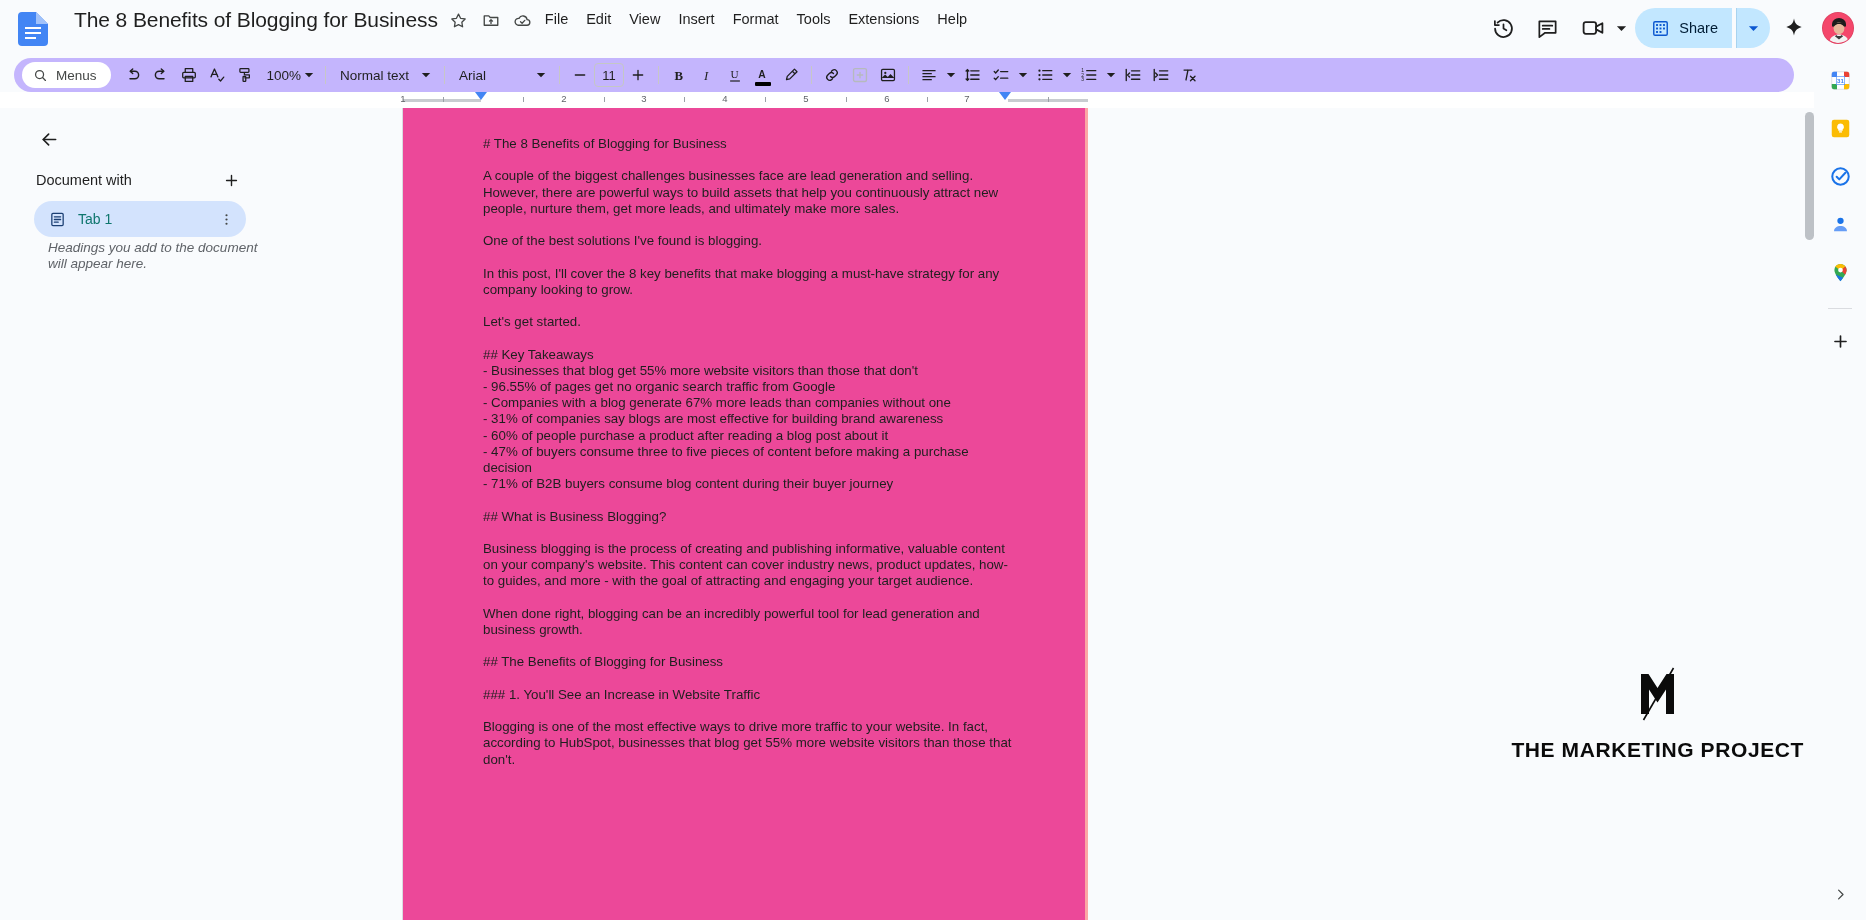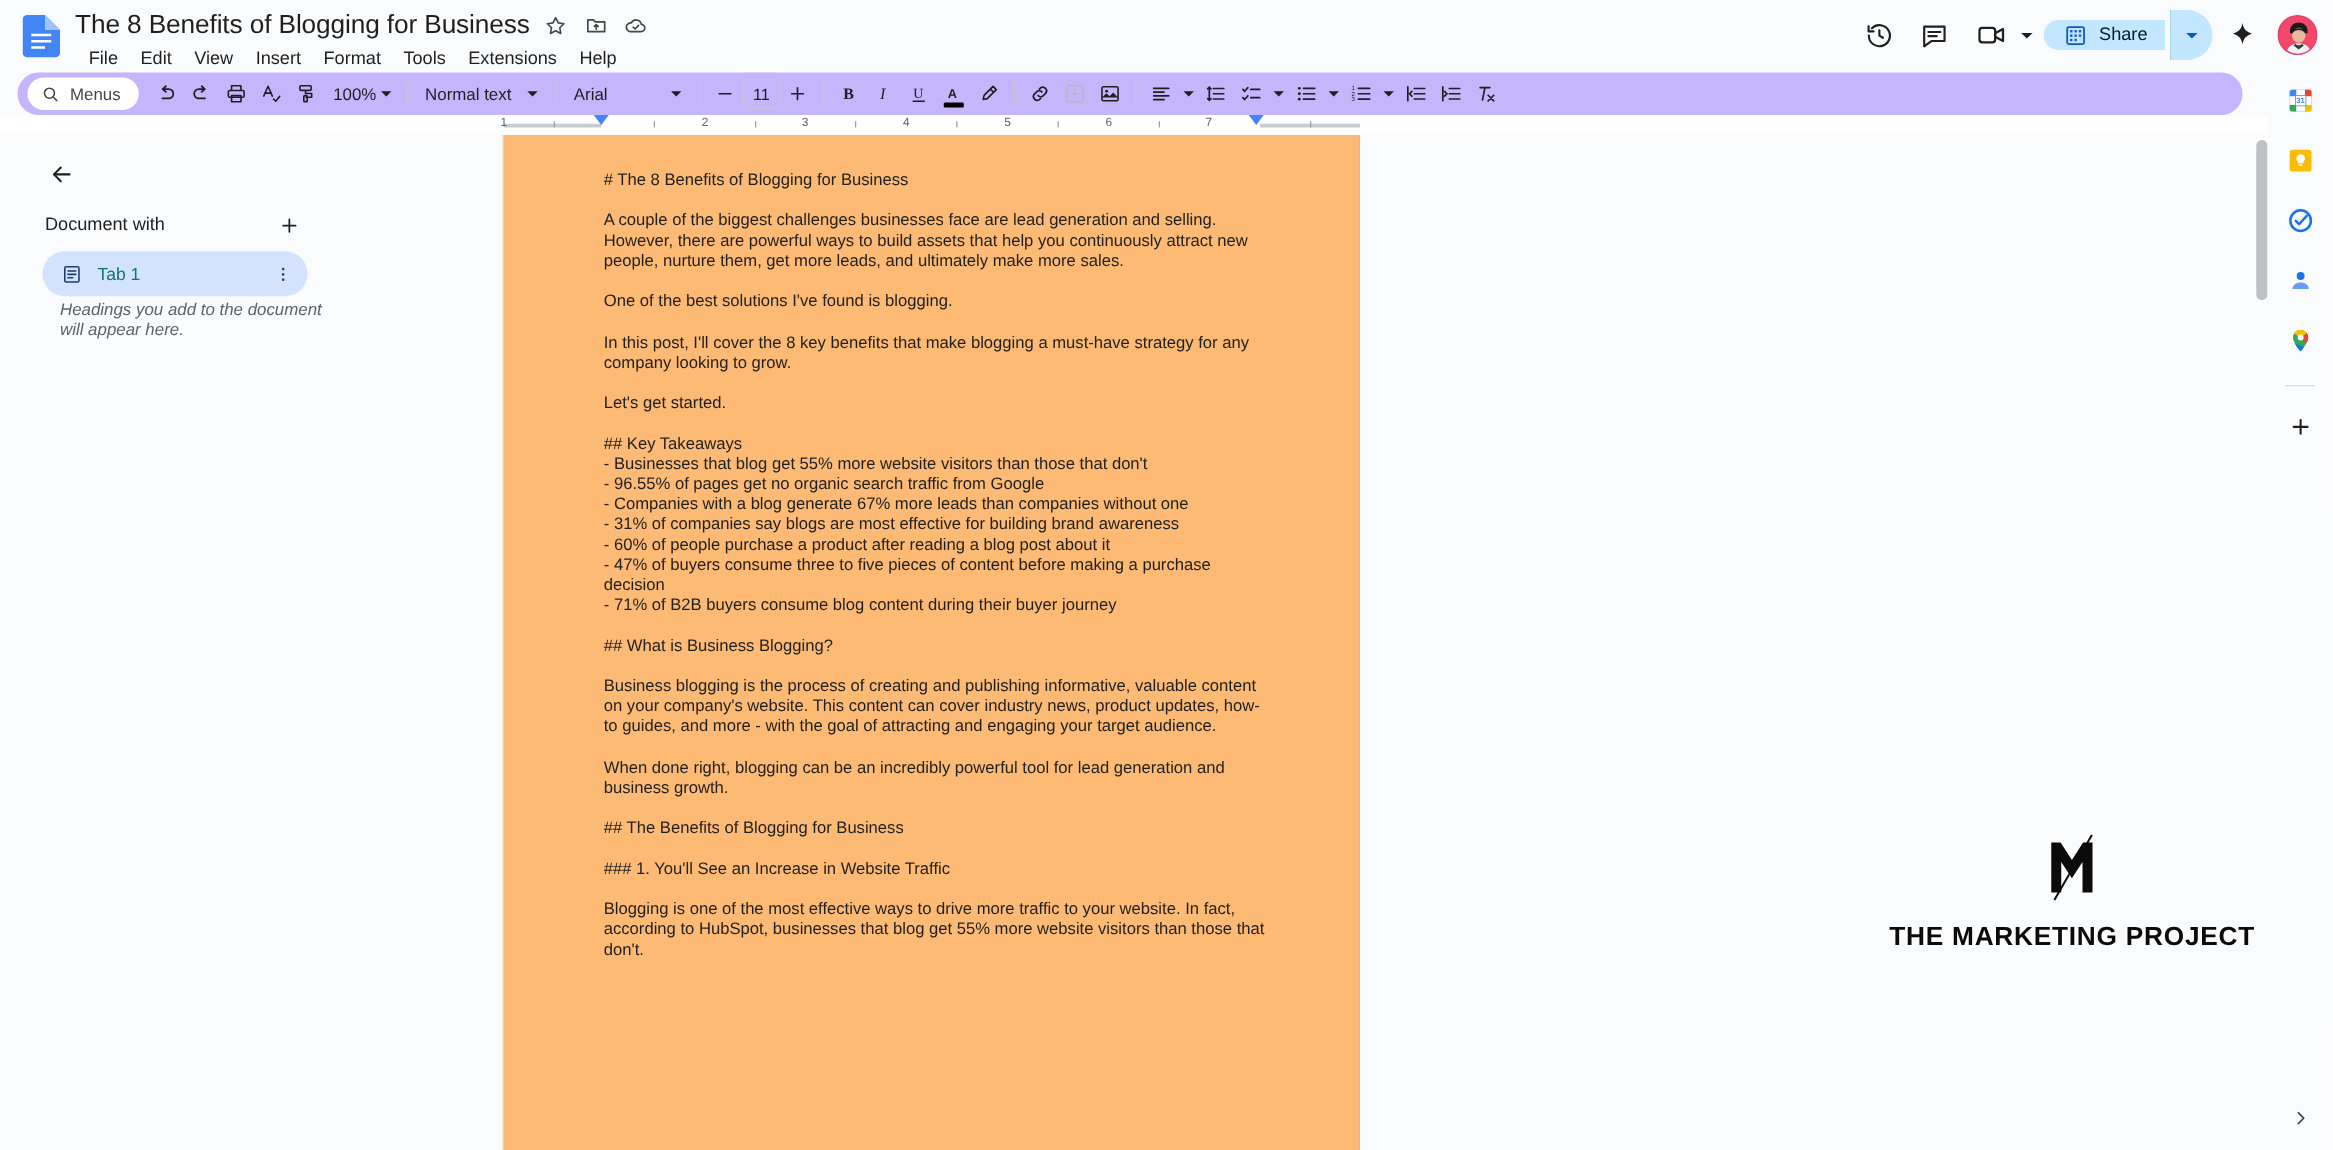--- a/index.html
+++ b/index.html
@@ -7,31 +7,31 @@
     width: 1866px; height: 920px;
     font-family: "Liberation Sans", sans-serif;
     background: #ffffff;
     overflow: hidden;
   }
   .app { position: relative; width: 1866px; height: 920px; background:#f9fbfd; }
 
   
   .header { position:absolute; top:0; left:0; width:1866px; height:56px; background:#f9fbfd; display:flex; align-items:flex-start; }
   .docs-logo { position:absolute; left:18px; top:12px; width:30px; height:34px; }
-  .title-block { position:absolute; left:60px; top:6px; display:flex; flex-direction:column; }
+  .title-block { position:absolute; left:74px; top:6px; display:flex; flex-direction:row; }
   .doc-title-row { display:flex; align-items:center; gap:10px; height:28px; }
   .doc-title { font-size:21px; color:#1f1f1f; letter-spacing:-0.1px; white-space:nowrap; }
   .title-icon { width:22px; height:22px; display:flex; align-items:center; justify-content:center; color:#444746; cursor:pointer; border-radius:50%; }
   .menubar { display:flex; gap:0px; margin-top:2px; margin-left:2px; }
   .menu-item { font-size:14.5px; color:#1f1f1f; padding:3px 9px; border-radius:4px; cursor:pointer; white-space:nowrap; }
 
   .header-right { position:absolute; right:12px; top:8px; display:flex; align-items:center; gap:4px; }
   .hicon { width:40px; height:40px; border-radius:50%; display:flex; align-items:center; justify-content:center; color:#1f1f1f; cursor:pointer; }
   .meet-group { display:flex; align-items:center; height:40px; padding:0 2px; border-radius:20px; cursor:pointer; }
-  .share-btn { display:flex; align-items:center; height:24px; background:#c2e7ff; border-radius:20px 0 0 20px; padding:0 14px 0 16px; gap:9px; cursor:pointer; }
+  .share-btn { display:flex; align-items:center; height:40px; background:#c2e7ff; border-radius:20px 0 0 20px; padding:0 14px 0 16px; gap:9px; cursor:pointer; }
   .share-label { font-size:14.5px; color:#001d35; font-weight:500; }
   .share-caret { display:flex; align-items:center; justify-content:center; width:34px; height:40px; background:#c2e7ff; border-radius:0 20px 20px 0; cursor:pointer; border-left:1px solid #a8d3ef; }
   .avatar { width:32px; height:32px; border-radius:50%; background:#f4476b; overflow:hidden; position:relative; cursor:pointer; margin-left:4px; border:1px solid rgba(0,0,0,.08); }
 
   
   .toolbar-wrap { position:absolute; top:56px; left:0; width:1866px; height:36px; background:#f9fbfd; }
   .toolbar { position:absolute; left:14px; top:2px; width:1780px; height:34px; background:#c4b5fd; border-radius:18px; display:flex; align-items:center; padding:0 8px;text-align:right; }
   .menus-pill { display:flex; align-items:center; gap:8px; background:#fff; height:26px; border-radius:14px; padding:0 14px 0 11px; margin-right:8px; cursor:pointer; }
   .menus-label { font-size:13.5px; color:#444746; }
   .tb { width:28px; height:28px; display:flex; align-items:center; justify-content:center; border-radius:4px; cursor:pointer; color:#1f1f1f; flex:none; }
@@ -67,21 +67,21 @@
   .tabs-head-label { font-size:14.5px; color:#1f1f1f; }
   .add-tab { width:26px; height:26px; border-radius:50%; display:flex; align-items:center; justify-content:center; cursor:pointer; color:#1f1f1f; }
   .tab-row { position:absolute; left:22px; top:93px; width:212px; height:36px; background:#d3e3fd; border-radius:18px; display:flex; align-items:center; padding:0 8px 0 14px; cursor:pointer; }
   .tab-icon { width:18px; height:18px; display:flex; align-items:center; justify-content:center; color:#1b3f73; flex:none; }
   .tab-name { font-size:14px; color:#0f766e; margin-left:12px; flex:1; }
   .tab-more { width:24px; height:24px; display:flex; align-items:center; justify-content:center; border-radius:50%; cursor:pointer; color:#444746; }
   .tabs-hint { position:absolute; left:36px; top:132px; width:215px; font-size:13.5px; line-height:1.15; color:#5f6368; font-style:italic; }
 
   
   .canvas { position:absolute; top:108px; left:402px; width:1464px; height:812px; background:#f9fbfd; overflow:hidden; }
-  .page { position:absolute; left:0px; top:0px; width:686px; height:812px; background:#fdba74; border-left:1px solid #dadce0; border-right:1px solid #fca5a5; }
+  .page { position:absolute; left:0px; top:0px; width:686px; height:812px; background:#ec4899; border-left:1px solid #dadce0; border-right:3px solid #fca5a5; }
   .doc-body { position:absolute; left:80px; top:28px; width:530px; }
   .p { font-size:13.3px; line-height:16.2px; color:#1f1f1f; white-space:pre-wrap; }
   .blank { height:16.2px; }
 
   
   .scrollbar { position:absolute; top:112px; right:52px; width:9px; height:800px; }
   .scroll-thumb { position:absolute; top:0; left:0; width:9px; height:128px; background:#bdc1c6; border-radius:5px; cursor:pointer; }
 
   
   .rail { position:absolute; top:56px; right:0; width:52px; height:864px; background:#f9fbfd; display:flex; flex-direction:column; align-items:center; padding-top:6px; }

